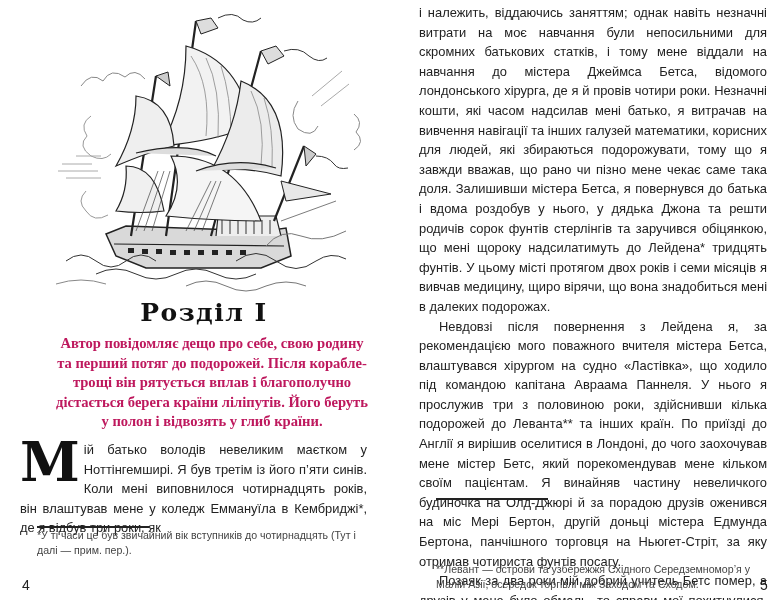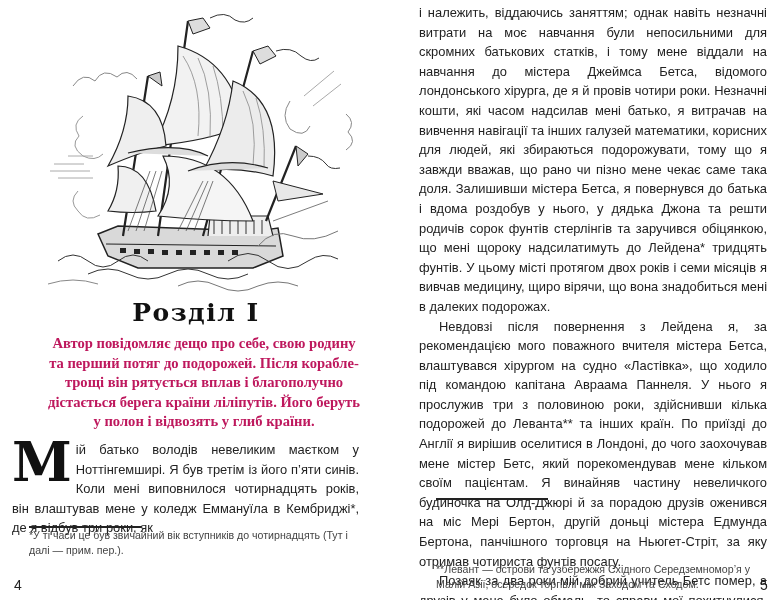--- a/index.html
+++ b/index.html
@@ -1,20 +1,20 @@
 <!DOCTYPE html>
 <html><head>
 <meta charset="utf-8">
 <style>
   * { box-sizing: border-box; margin: 0; padding: 0; }
   html, body { width: 784px; height: 600px; background: #ffffff; overflow: hidden; }
   body { position: relative; color: #1a1a1a; font-family: "Liberation Sans", "DejaVu Sans", sans-serif; }
 
   .page { position: absolute; top: 0; height: 459px; }
-  .page-left { left: 0; width: 392px; padding-left: 36px; }
+  .page-left { left: 8px; width: 392px; padding-left: 36px; }
   .page-right { left: 392px; width: 392px; }
 
   
   .illustration { position: absolute; left: 28px; top: 6px; width: 330px; height: 290px; }
   .illustration svg { width: 100%; height: 100%; }
 
   .chapter-title {
     position: absolute; left: 0; width: 392px; top: 298px; text-align: center;
     font-family: "DejaVu Serif", "Liberation Serif", serif; font-weight: bold;
     font-size: 25px; letter-spacing: 1.5px; color: #111;

